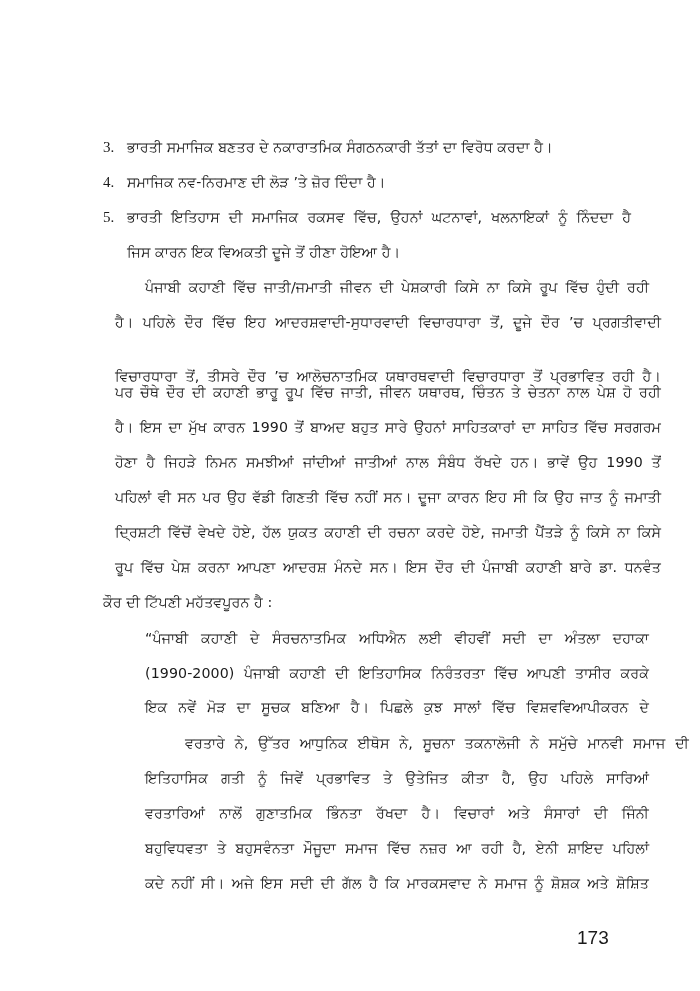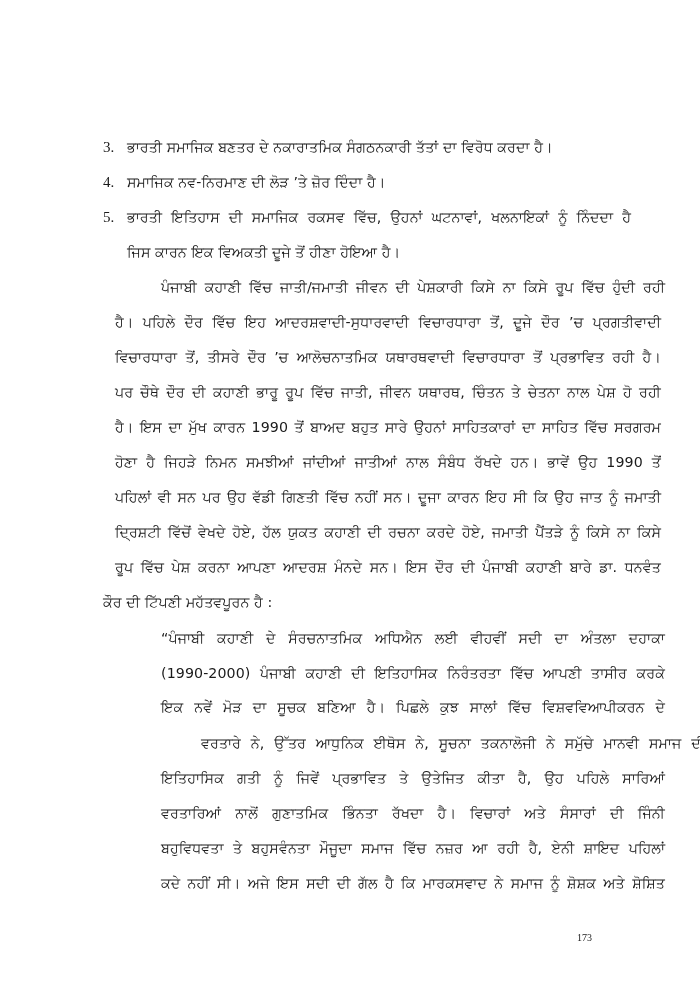--- a/index.html
+++ b/index.html
@@ -29,21 +29,21 @@
     }
     .num {
       position: absolute;
       left: 103px;
       font-family: "Liberation Serif", serif;
       font-size: 15px;
       line-height: 20px;
     }
     .item-text { left: 127px; }
     .body-text { left: 103px; }
-    .indent { left: 161px; }
+    .indent { left: 145px; }
     .justify {
       width: 546px;
       text-align: justify;
       text-align-last: justify;
       white-space: normal;
       margin-left: 12px;
     }
     .justify-quote {
       width: 504px;
       text-align: justify;
@@ -53,22 +53,22 @@
     .justify-item {
       width: 504px;
       text-align: justify;
       text-align-last: justify;
       white-space: normal;
     }
     .page-number {
       position: absolute;
       left: 577px;
       top: 928px;
-      font-family: Liberation Serif, serif;
-      font-size: 10px;
+      font-family: Liberation Sans, sans-serif;
+      font-size: 19px;
       line-height: 20px;
     }
   </style>
 </head>
 <body>
 
 <div class="page">
 
   <div>
     <span class="num" style="top:137px;">3.</span>
@@ -82,21 +82,21 @@
 
   <div>
     <span class="num" style="top:207px;">5.</span>
     <span class="line item-text justify-item" style="top:207px;">ਭਾਰਤੀ ਇਤਿਹਾਸ ਦੀ ਸਮਾਜਿਕ ਰਕਸਵ ਵਿੱਚ, ਉਹਨਾਂ ਘਟਨਾਵਾਂ, ਖਲਨਾਇਕਾਂ ਨੂੰ ਨਿੰਦਦਾ ਹੈ</span>
     <span class="line item-text" style="top:242px;">ਜਿਸ ਕਾਰਨ ਇਕ ਵਿਅਕਤੀ ਦੂਜੇ ਤੋਂ ਹੀਣਾ ਹੋਇਆ ਹੈ।</span>
   </div>
 
   <div>
     <span class="line indent" style="top:277px; width:504px; text-align:justify; text-align-last:justify; white-space:normal;">ਪੰਜਾਬੀ ਕਹਾਣੀ ਵਿੱਚ ਜਾਤੀ/ਜਮਾਤੀ ਜੀਵਨ ਦੀ ਪੇਸ਼ਕਾਰੀ ਕਿਸੇ ਨਾ ਕਿਸੇ ਰੂਪ ਵਿੱਚ ਹੁੰਦੀ ਰਹੀ</span>
     <span class="line body-text justify" style="top:312px;">ਹੈ। ਪਹਿਲੇ ਦੌਰ ਵਿੱਚ ਇਹ ਆਦਰਸ਼ਵਾਦੀ-ਸੁਧਾਰਵਾਦੀ ਵਿਚਾਰਧਾਰਾ ਤੋਂ, ਦੂਜੇ ਦੌਰ ’ਚ ਪ੍ਰਗਤੀਵਾਦੀ</span>
-    <span class="line body-text justify" style="top:347px;">ਵਿਚਾਰਧਾਰਾ ਤੋਂ, ਤੀਸਰੇ ਦੌਰ ’ਚ ਆਲੋਚਨਾਤਮਿਕ ਯਥਾਰਥਵਾਦੀ ਵਿਚਾਰਧਾਰਾ ਤੋਂ ਪ੍ਰਭਾਵਿਤ ਰਹੀ ਹੈ।</span>
+    <span class="line body-text justify" style="top:366px;">ਵਿਚਾਰਧਾਰਾ ਤੋਂ, ਤੀਸਰੇ ਦੌਰ ’ਚ ਆਲੋਚਨਾਤਮਿਕ ਯਥਾਰਥਵਾਦੀ ਵਿਚਾਰਧਾਰਾ ਤੋਂ ਪ੍ਰਭਾਵਿਤ ਰਹੀ ਹੈ।</span>
     <span class="line body-text justify" style="top:382px;">ਪਰ ਚੌਥੇ ਦੌਰ ਦੀ ਕਹਾਣੀ ਭਾਰੂ ਰੂਪ ਵਿੱਚ ਜਾਤੀ, ਜੀਵਨ ਯਥਾਰਥ, ਚਿੰਤਨ ਤੇ ਚੇਤਨਾ ਨਾਲ ਪੇਸ਼ ਹੋ ਰਹੀ</span>
     <span class="line body-text justify" style="top:417px;">ਹੈ। ਇਸ ਦਾ ਮੁੱਖ ਕਾਰਨ 1990 ਤੋਂ ਬਾਅਦ ਬਹੁਤ ਸਾਰੇ ਉਹਨਾਂ ਸਾਹਿਤਕਾਰਾਂ ਦਾ ਸਾਹਿਤ ਵਿੱਚ ਸਰਗਰਮ</span>
     <span class="line body-text justify" style="top:452px;">ਹੋਣਾ ਹੈ ਜਿਹੜੇ ਨਿਮਨ ਸਮਝੀਆਂ ਜਾਂਦੀਆਂ ਜਾਤੀਆਂ ਨਾਲ ਸੰਬੰਧ ਰੱਖਦੇ ਹਨ। ਭਾਵੇਂ ਉਹ 1990 ਤੋਂ</span>
     <span class="line body-text justify" style="top:487px;">ਪਹਿਲਾਂ ਵੀ ਸਨ ਪਰ ਉਹ ਵੱਡੀ ਗਿਣਤੀ ਵਿੱਚ ਨਹੀਂ ਸਨ। ਦੂਜਾ ਕਾਰਨ ਇਹ ਸੀ ਕਿ ਉਹ ਜਾਤ ਨੂੰ ਜਮਾਤੀ</span>
     <span class="line body-text justify" style="top:522px;">ਦ੍ਰਿਸ਼ਟੀ ਵਿੱਚੋਂ ਵੇਖਦੇ ਹੋਏ, ਹੱਲ ਯੁਕਤ ਕਹਾਣੀ ਦੀ ਰਚਨਾ ਕਰਦੇ ਹੋਏ, ਜਮਾਤੀ ਪੈਂਤੜੇ ਨੂੰ ਕਿਸੇ ਨਾ ਕਿਸੇ</span>
     <span class="line body-text justify" style="top:557px;">ਰੂਪ ਵਿੱਚ ਪੇਸ਼ ਕਰਨਾ ਆਪਣਾ ਆਦਰਸ਼ ਮੰਨਦੇ ਸਨ। ਇਸ ਦੌਰ ਦੀ ਪੰਜਾਬੀ ਕਹਾਣੀ ਬਾਰੇ ਡਾ. ਧਨਵੰਤ</span>
     <span class="line body-text" style="top:592px;">ਕੌਰ ਦੀ ਟਿੱਪਣੀ ਮਹੱਤਵਪੂਰਨ ਹੈ :</span>
   </div>
 
   <div>

